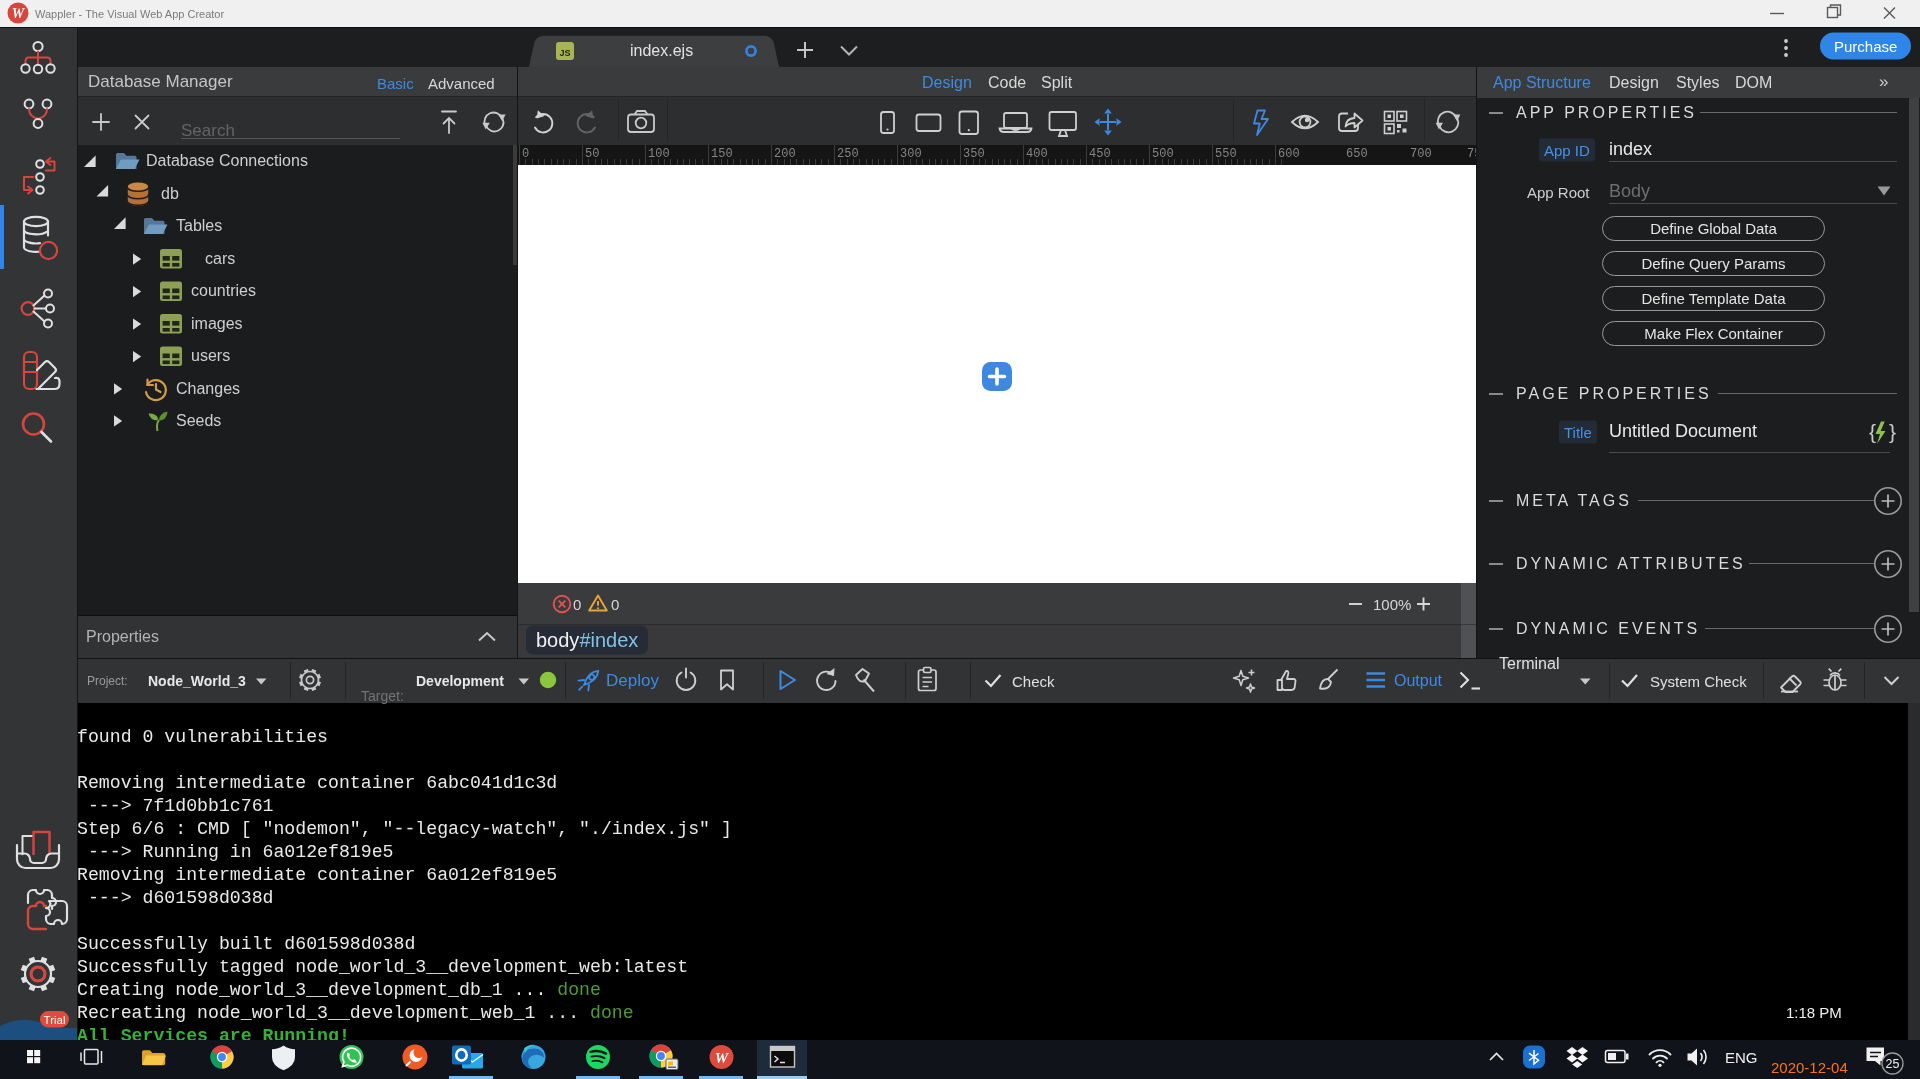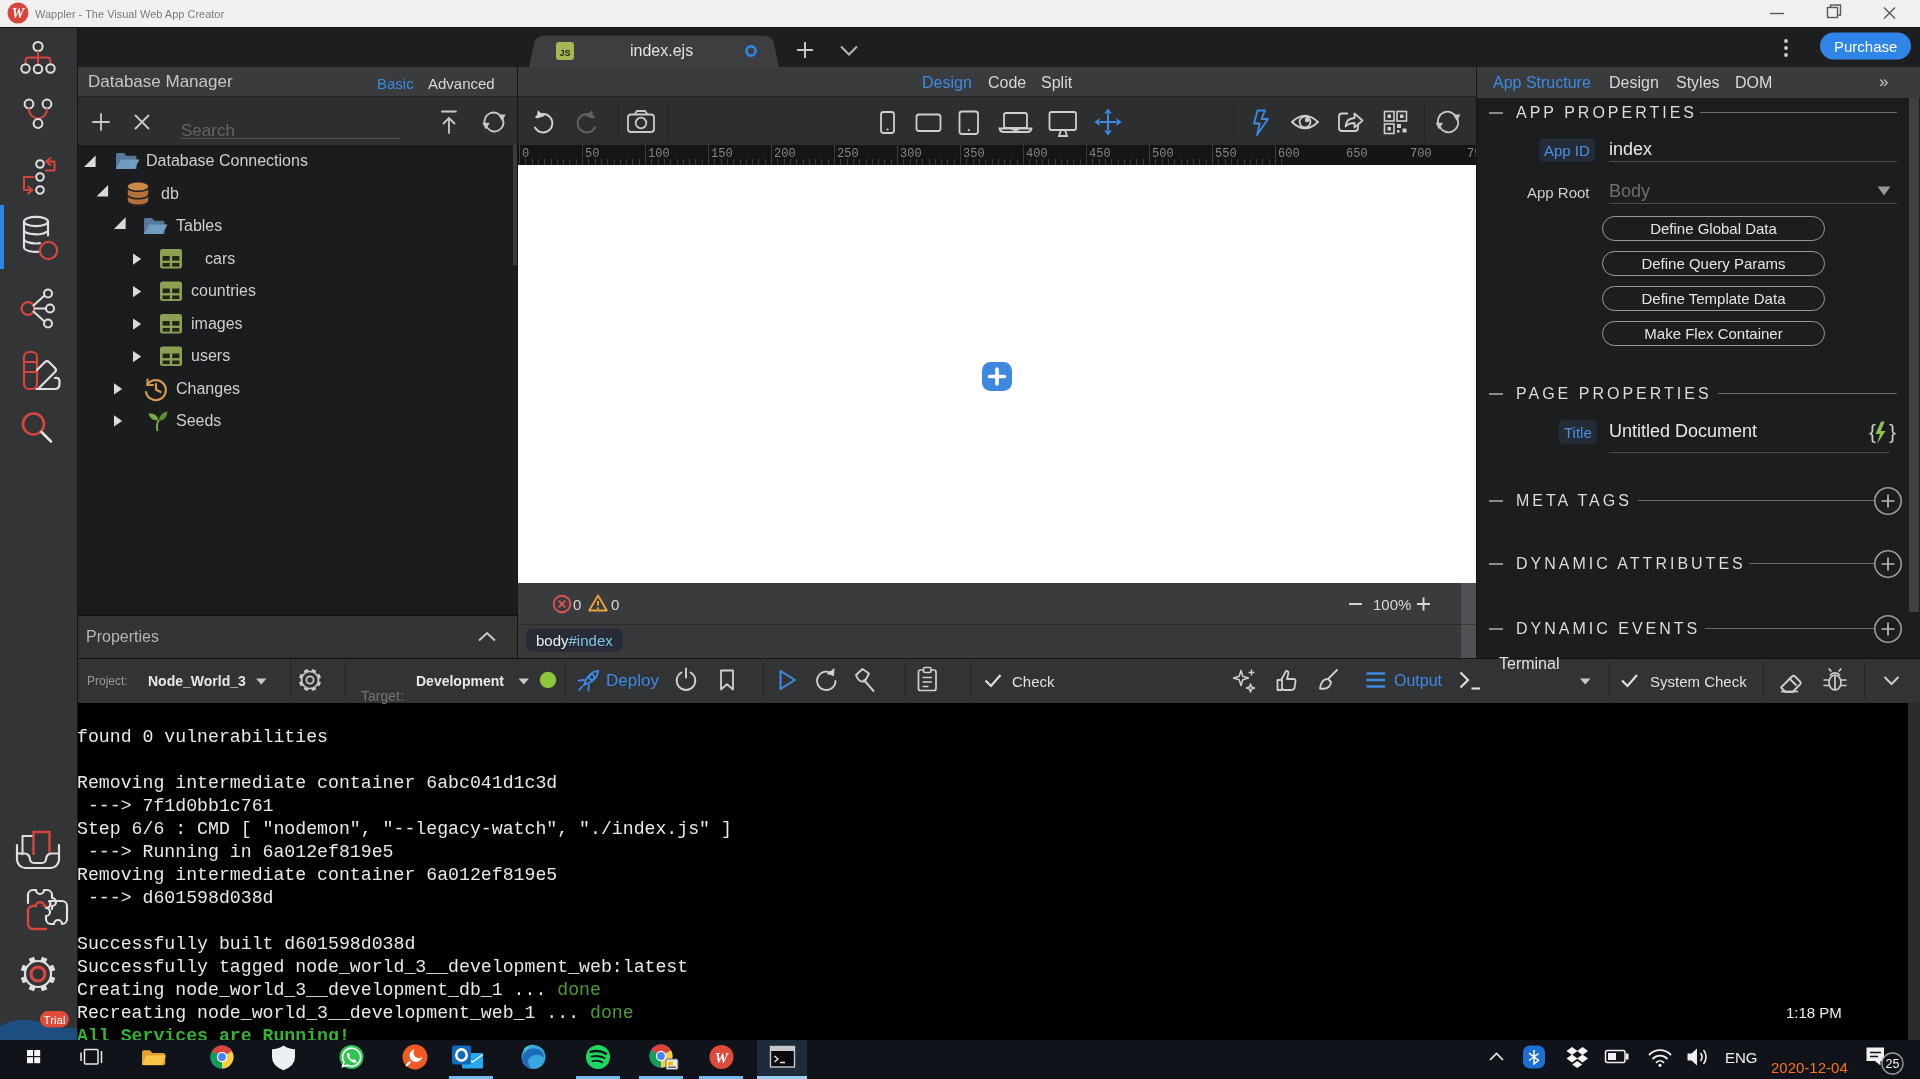--- a/index.html
+++ b/index.html
@@ -227,21 +227,21 @@
   <span class="t" style="left:176px;top:389px;font-size:16px;color:#cfcfcf;">Changes</span>
   <span class="t" style="left:176px;top:421px;font-size:16px;color:#cfcfcf;">Seeds</span>
 
   <span class="t" style="left:86px;top:637px;font-size:16px;color:#b4b4b4;">Properties</span>
 
   <span class="t" style="left:573px;top:604px;font-size:15px;color:#d8d8d8;">0</span>
   <span class="t" style="left:611px;top:604px;font-size:15px;color:#d8d8d8;">0</span>
   <span class="t" style="left:1373px;top:604px;font-size:15px;color:#d8d8d8;">100%</span>
 
   <span class="t" style="left:526px;top:640px;">
-    <span style="display:inline-block;background:#262b36;border-radius:7px;font-size:15px;padding:3px 10px;color:#f0f0f0;">body<span style="color:#7fc4e8;">#index</span></span>
+    <span style="display:inline-block;background:#262b36;border-radius:7px;font-size:20px;padding:3px 10px;color:#f0f0f0;">body<span style="color:#7fc4e8;">#index</span></span>
   </span>
 
   <span class="t" style="left:1516px;top:113px;font-size:16px;letter-spacing:3px;color:#dcdcdc;">APP PROPERTIES</span>
   <div class="abs" style="left:1489px;top:112px;width:14px;height:2px;background:#8a8a8a;"></div>
   <div class="abs" style="left:1700px;top:112px;width:197px;height:1px;background:#6a6a6a;"></div>
   <span class="t" style="left:1539px;top:150px;font-size:15px;color:#4a90e2;background:#232b37;border-radius:3px;padding:3px 5px;">App ID</span>
   <span class="t" style="left:1609px;top:149px;font-size:18px;color:#e8e8e8;">index</span>
   <div class="abs" style="left:1609px;top:161px;width:288px;height:1px;background:#4a4a4a;"></div>
   <span class="t" style="left:1527px;top:192px;font-size:15px;color:#cfcfcf;">App Root</span>
   <span class="t" style="left:1609px;top:191px;font-size:18px;color:#6e6e6e;">Body</span>

